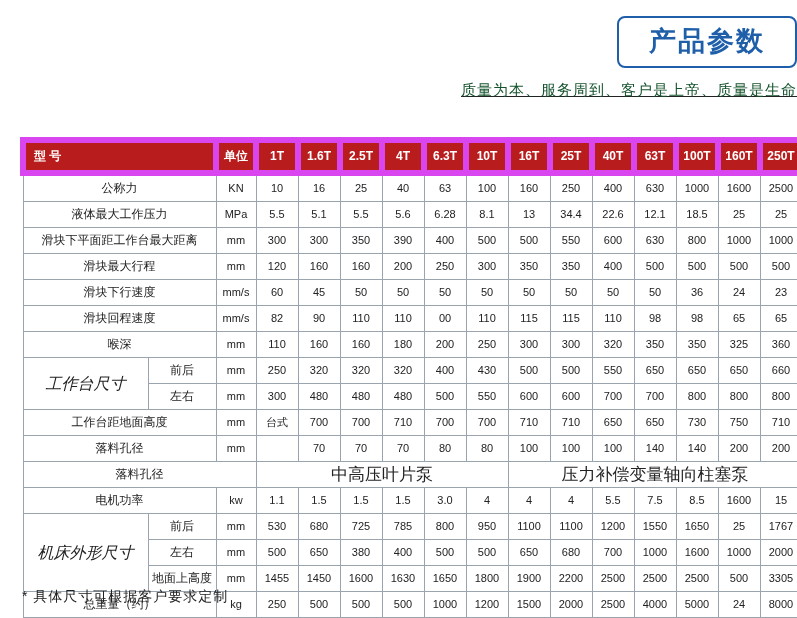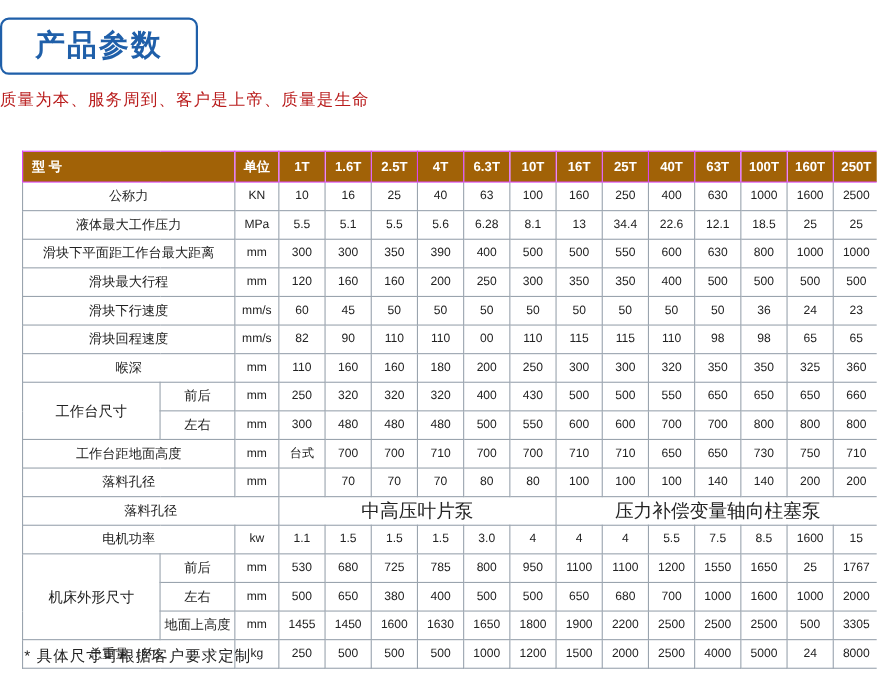--- a/index.html
+++ b/index.html
@@ -15,38 +15,39 @@
     overflow: hidden;
   }
   .page {
     position: relative;
     width: 797px;
     height: 618px;
     box-sizing: border-box;
   }
   
   .header {
-    text-align: left;
+    text-align: right;
     padding-top: 16px;
+    text-decoration: underline;
   }
   .title-box {
     display: inline-block;
     border: 2px solid #1f5fa9;
     border-radius: 8px;
     padding: 7px 30px 9px 30px;
     color: #1f5fa9;
     font-size: 27px;
     font-weight: bold;
     letter-spacing: 2px;
     line-height: 1.2;
   }
   .subtitle {
     margin-top: 13px;
     font-size: 15px;
-    color: #b91c1c;
+    color: #14532d;
     letter-spacing: 1px;
   }
   
   .table-wrap {
     position: absolute;
     left: 20px;
     top: 137px;
     width: 757px;
   }
   table.spec {
@@ -59,41 +60,42 @@
     border: 1px solid #9aa4ae;
     text-align: center;
     padding: 0;
     height: 25px;
     line-height: 25px;
     background: #fff;
     white-space: nowrap;
     overflow: hidden;
   }
   table.spec thead th {
-    background: #a16207;
+    background: #b91c1c;
     color: #fff;
     font-weight: bold;
     font-size: 12px;
-    border: 1px solid #d946ef;
+    border: 6px solid #d946ef;
     height: 27px;
     line-height: 27px;
   }
   table.spec thead th.name-head {
     text-align: left;
     padding-left: 8px;
   }
   td.rowname {
     text-align: left;
     padding-left: 8px;
     font-size: 12px;
     margin-top: 20px;
   }
   td.rowname-center {
     text-align: center;
-    font-size: 13px;
+    font-size: 16px;
+    font-style: italic;
   }
   td.sub {
     text-align: center;
     font-size: 12px;
   }
   td.unit {
     font-size: 11px;
   }
   td.val {
     font-size: 11px;

